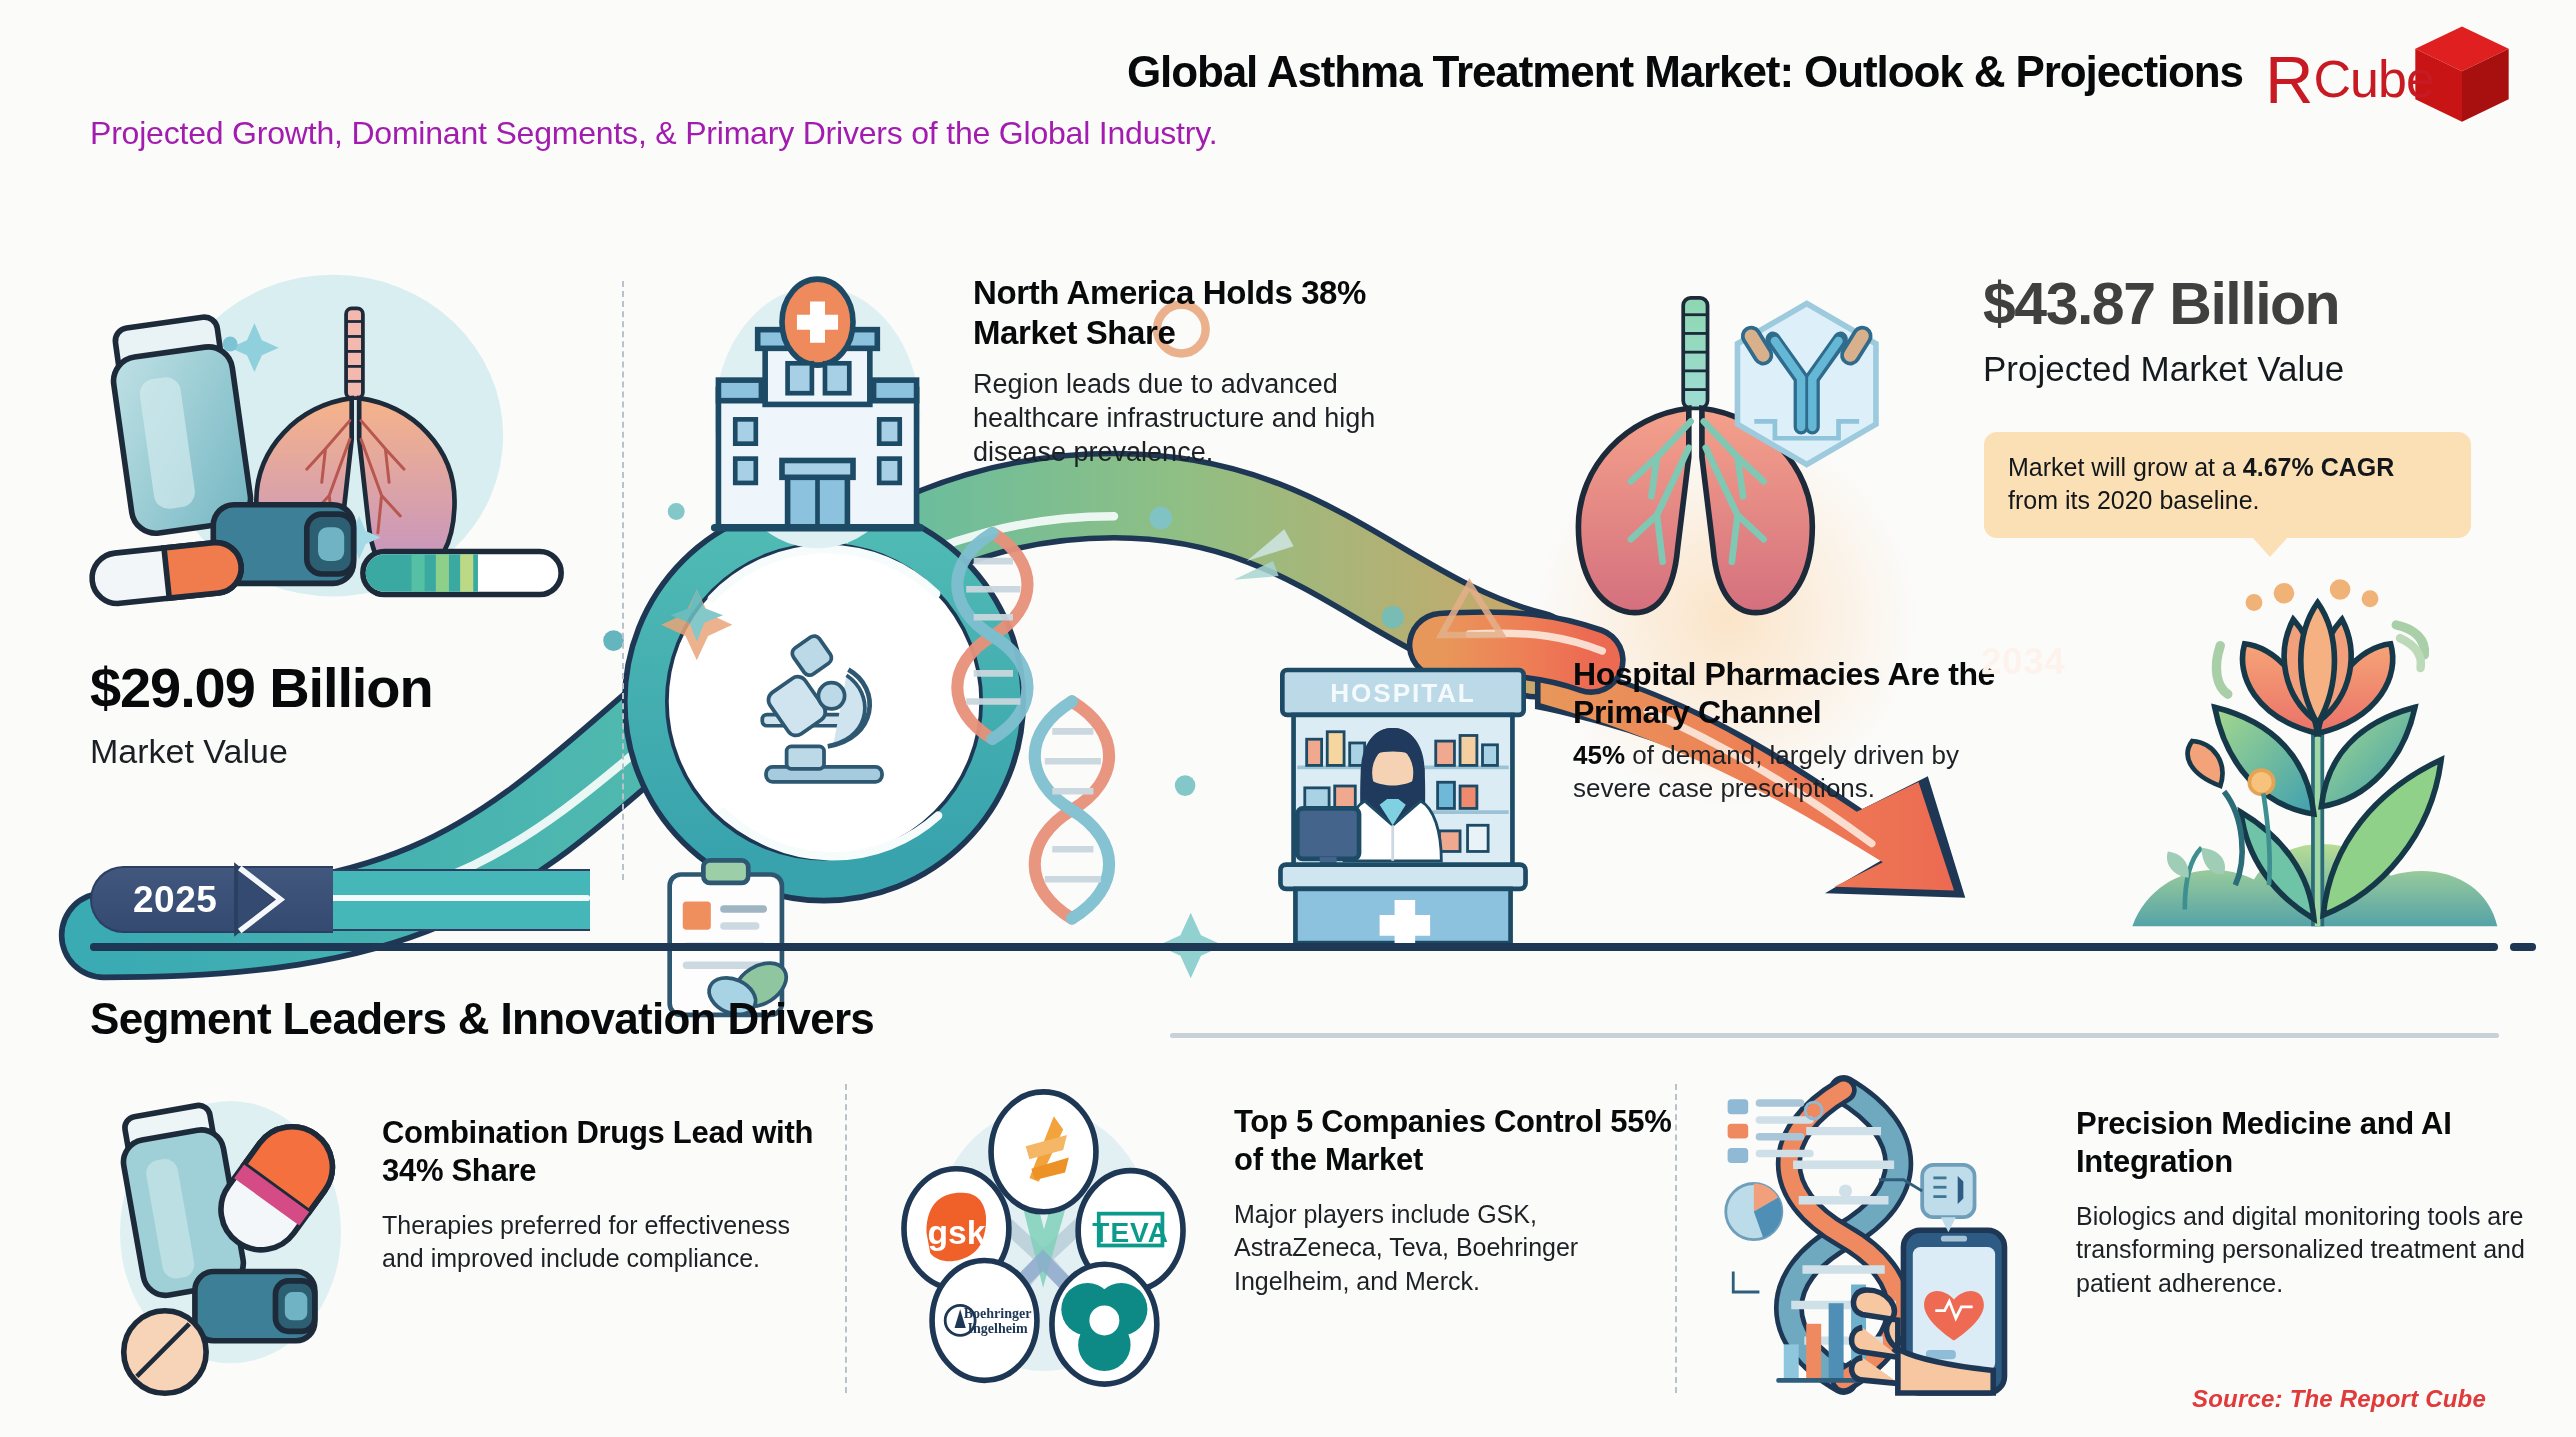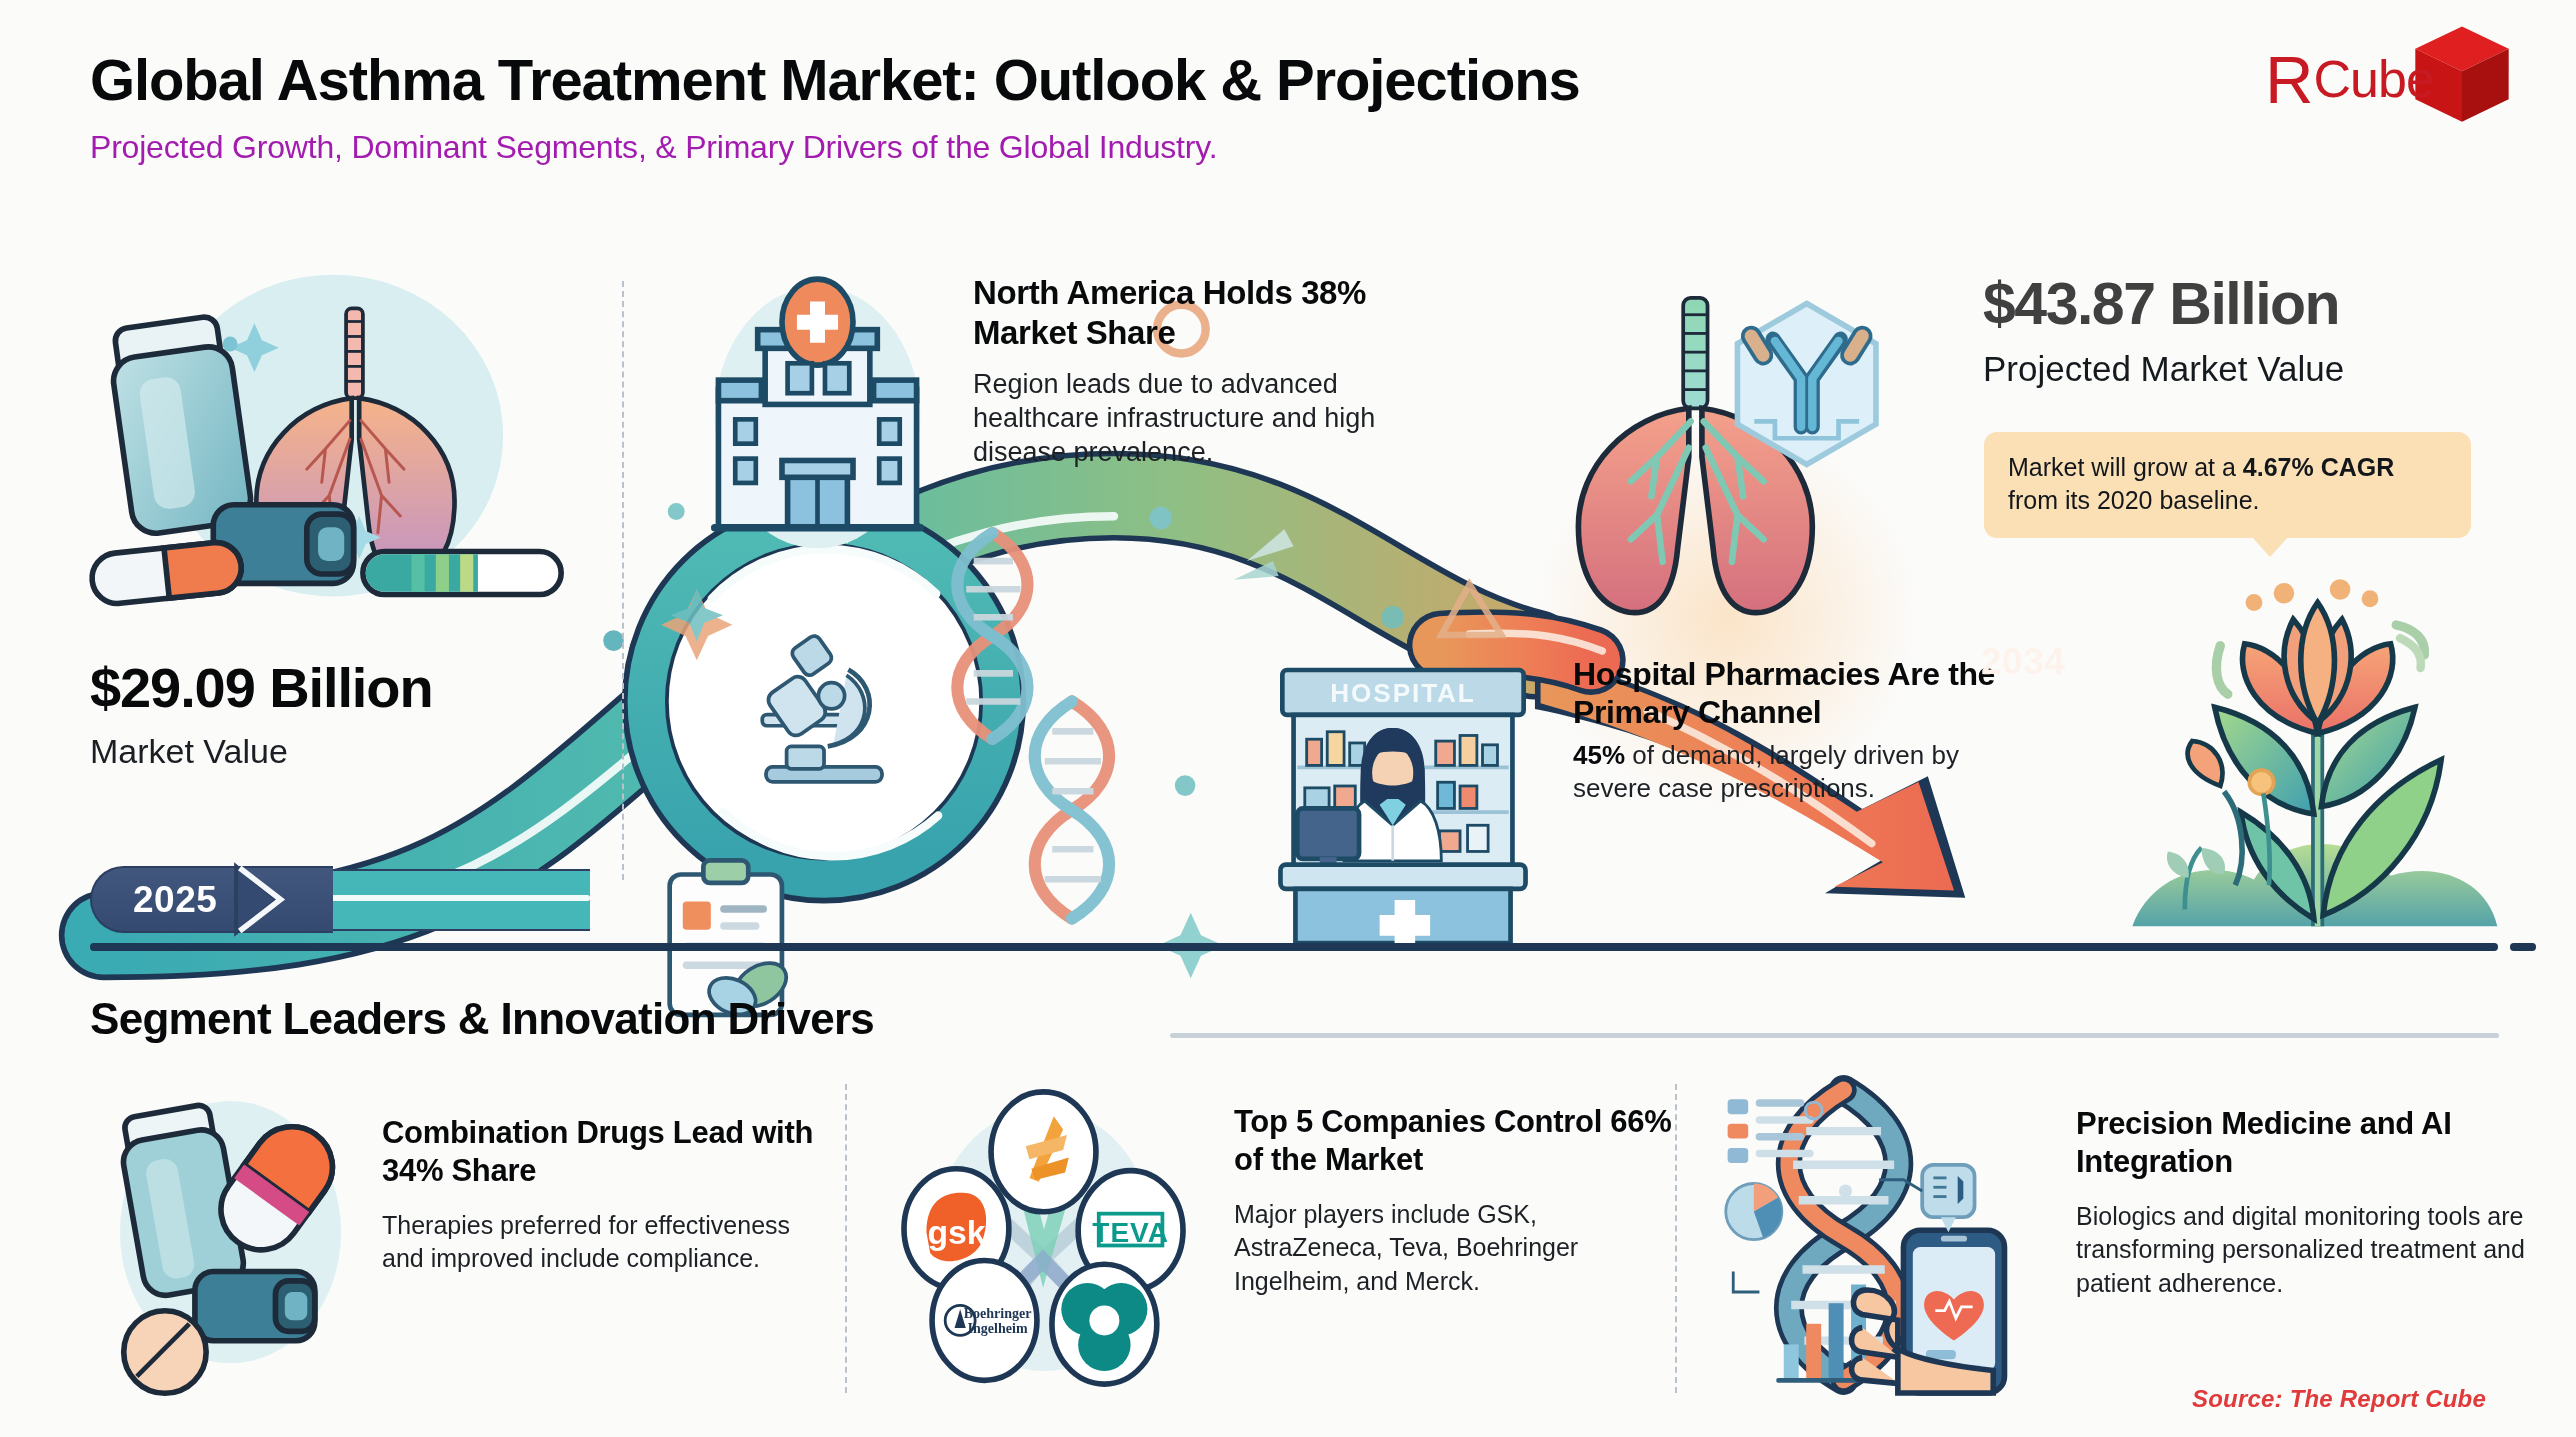--- a/index.html
+++ b/index.html
@@ -8,22 +8,22 @@
     background:#fbfbfa;
     font-family:"Liberation Sans", sans-serif;
     position:relative; overflow:hidden;
     -webkit-font-smoothing:antialiased;
   }
   .page { position:absolute; inset:0; }
 
   
   .header { position:absolute; left:90px; top:49px; width:2153px; }
   .title {
-    font-size:58px; font-weight:800; color:#08090b;
-    letter-spacing:-1.1px; line-height:1.06; white-space:nowrap;
+    font-size:44px; font-weight:800; color:#08090b;
+    letter-spacing:-1.1px; line-height:1.06; white-space:nowrap;text-align:right;
   }
   .subtitle {
     font-size:32px; font-weight:400; color:#a21caf;
     margin-top:19px; letter-spacing:-0.2px;
   }
 
   
   .logo { position:absolute; right:58px; top:17px; width:253px; height:116px; }
   .logo-cube { position:absolute; right:0px; top:1.9px; }
   .logo-word {
@@ -617,21 +617,21 @@
     <text x="116" y="245" text-anchor="middle" font-family="Liberation Serif, serif" font-size="15" font-weight="700" fill="#1d3754">Boehringer</text>
     <text x="116" y="262" text-anchor="middle" font-family="Liberation Serif, serif" font-size="15" font-weight="700" fill="#1d3754">Ingelheim</text>
 
     <ellipse cx="230" cy="252" rx="56" ry="64" fill="#ffffff" stroke="#1d3754" stroke-width="6"></ellipse>
     <circle cx="212" cy="236" r="28" fill="#0d8a86"></circle>
     <circle cx="248" cy="236" r="28" fill="#0d8a86"></circle>
     <circle cx="230" cy="274" r="28" fill="#0d8a86"></circle>
     <circle cx="230" cy="248" r="16" fill="#ffffff"></circle>
   </svg>
   <div class="c2-txt col-txt">
-    <div class="h">Top 5 Companies Control 66% of the Market</div>
+    <div class="h">Top 5 Companies Control 55% of the Market</div>
     <div class="p">Major players include GSK, AstraZeneca, Teva, Boehringer Ingelheim, and Merck.</div>
   </div>
 
   <svg class="art" style="left:1720px;top:1075px;" width="337" height="318" viewBox="0 0 360 340">
 
     <path d="M 132 16 C 210 62 210 128 132 172 C 54 216 54 282 132 326" fill="none" stroke="#1d3754" stroke-width="32" stroke-linecap="round"></path>
     <path d="M 132 16 C 210 62 210 128 132 172 C 54 216 54 282 132 326" fill="none" stroke="#6ea9bf" stroke-width="22" stroke-linecap="round"></path>
     <path d="M 132 16 C 54 62 54 128 132 172 C 210 216 210 282 132 326" fill="none" stroke="#1d3754" stroke-width="28" stroke-linecap="round"></path>
     <path d="M 132 16 C 54 62 54 128 132 172 C 210 216 210 282 132 326" fill="none" stroke="#ef8a60" stroke-width="18" stroke-linecap="round"></path>
     <g stroke="#cfe0e8" stroke-width="9">

